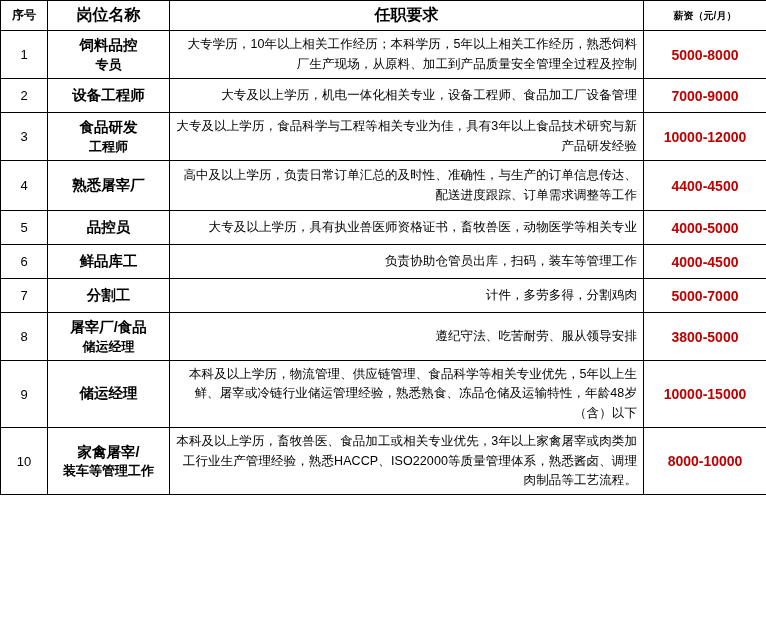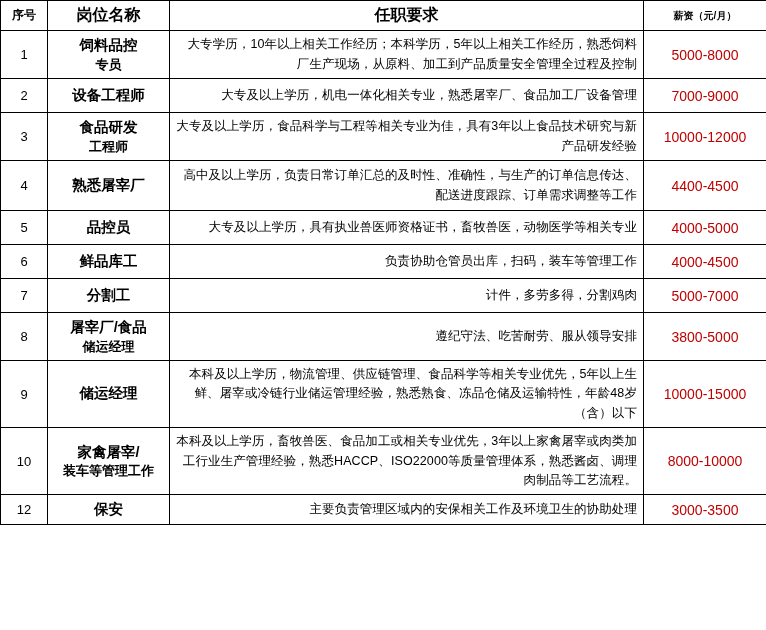--- a/index.html
+++ b/index.html
@@ -57,21 +57,21 @@
     display: block;
   }
   td.cell-req {
     text-align: right;
     font-size: 12.5px;
     line-height: 1.55;
     letter-spacing: 0.1px;
   }
   td.cell-sal {
     text-align: center;
-    font-weight: normal;
+    font-weight: bold;
     font-size: 14px;
     color: #c00000;
     white-space: nowrap;
   }
   tr.r-1 td { height: 48px; }
   tr.r-2 td { height: 34px; }
   tr.r-3 td { height: 48px; }
   tr.r-4 td { height: 50px; }
   tr.r-5 td { height: 34px; }
   tr.r-6 td { height: 34px; }
@@ -108,21 +108,21 @@
         <span class="sub">专员</span>
       </td>
       <td class="cell-req">大专学历，10年以上相关工作经历；本科学历，5年以上相关工作经历，熟悉饲料厂生产现场，从原料、加工到产品质量安全管理全过程及控制</td>
       <td class="cell-sal">5000-8000</td>
     </tr>
     <tr class="r-2">
       <td class="cell-index">2</td>
       <td class="cell-title">
         <span>设备工程师</span>
       </td>
-      <td class="cell-req">大专及以上学历，机电一体化相关专业，熟悉屠宰厂、食品加工厂设备管理</td>
+      <td class="cell-req">大专及以上学历，机电一体化相关专业，设备工程师、食品加工厂设备管理</td>
       <td class="cell-sal">7000-9000</td>
     </tr>
     <tr class="r-3">
       <td class="cell-index">3</td>
       <td class="cell-title">
         <span>食品研发</span>
         <span class="sub">工程师</span>
       </td>
       <td class="cell-req">大专及以上学历，食品科学与工程等相关专业为佳，具有3年以上食品技术研究与新产品研发经验</td>
       <td class="cell-sal">10000-12000</td>
@@ -178,22 +178,14 @@
     </tr>
     <tr class="r-10">
       <td class="cell-index">10</td>
       <td class="cell-title">
         <span>家禽屠宰/</span>
         <span class="sub">装车等管理工作</span>
       </td>
       <td class="cell-req">本科及以上学历，畜牧兽医、食品加工或相关专业优先，3年以上家禽屠宰或肉类加工行业生产管理经验，熟悉HACCP、ISO22000等质量管理体系，熟悉酱卤、调理肉制品等工艺流程。</td>
       <td class="cell-sal">8000-10000</td>
     </tr>
-    <tr class="r-12">
-      <td class="cell-index">12</td>
-      <td class="cell-title">
-        <span>保安</span>
-      </td>
-      <td class="cell-req">主要负责管理区域内的安保相关工作及环境卫生的协助处理</td>
-      <td class="cell-sal">3000-3500</td>
-    </tr>
   </tbody>
 </table>
 
 </body></html>

